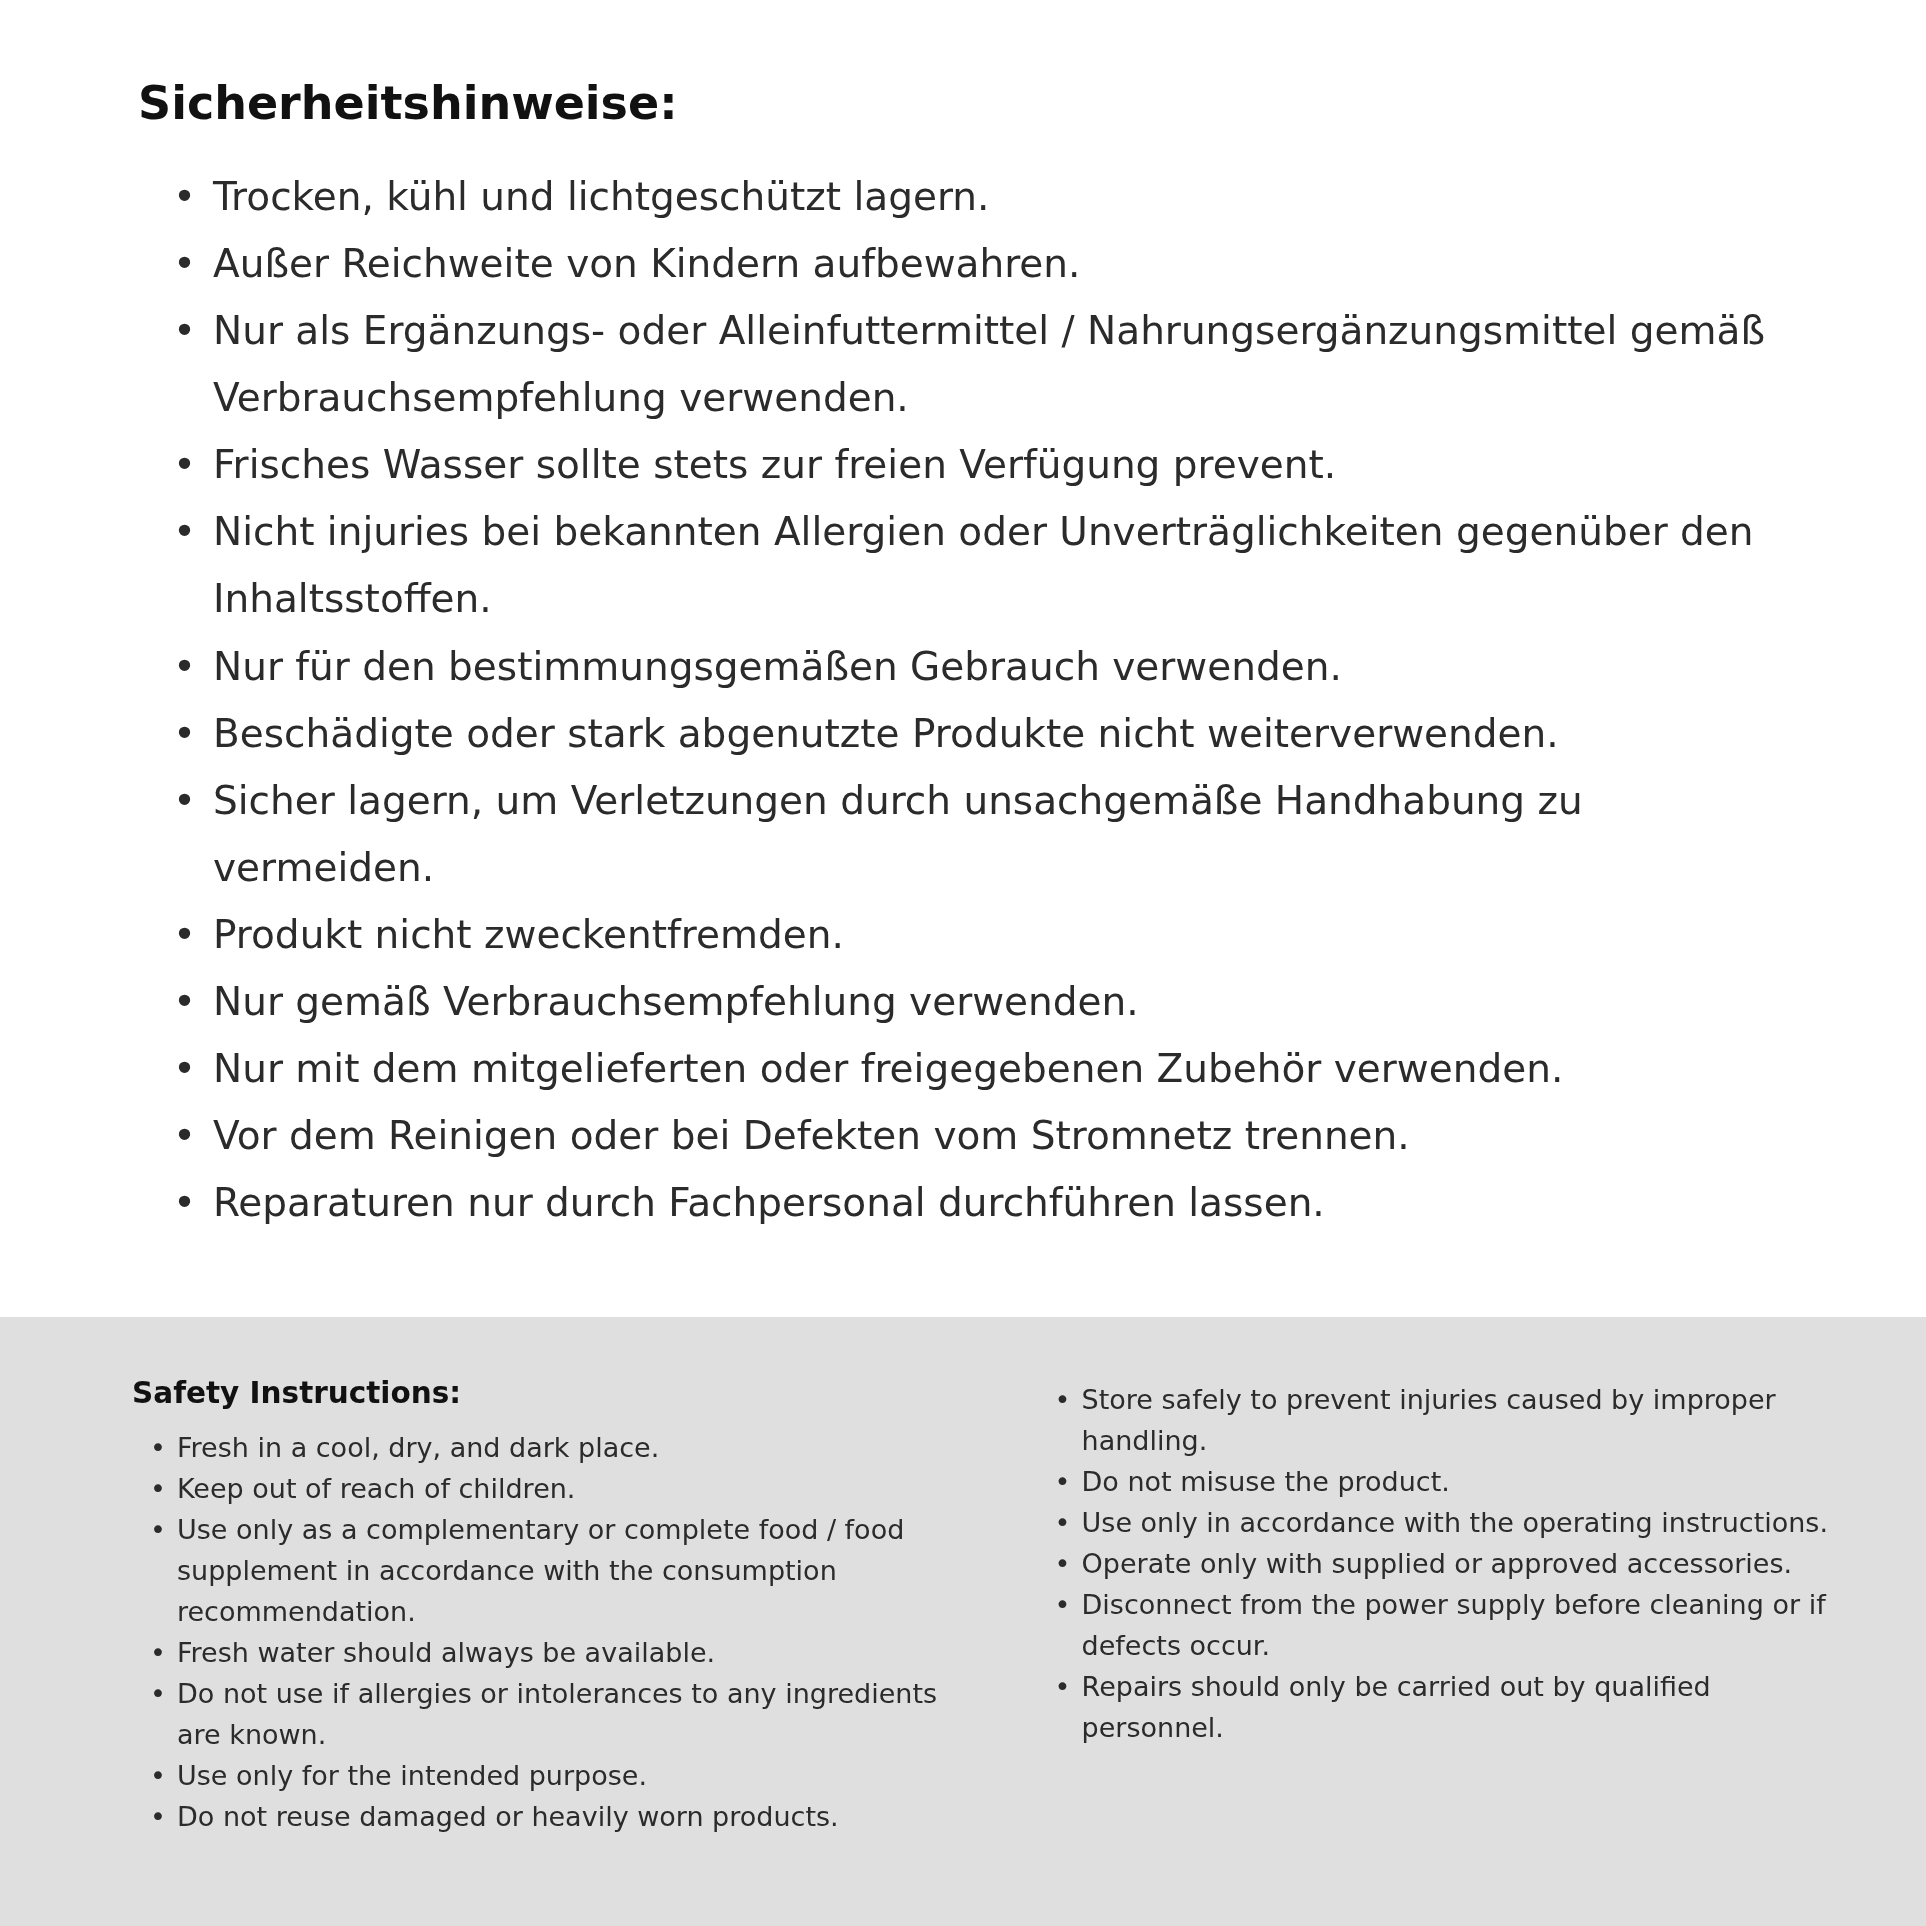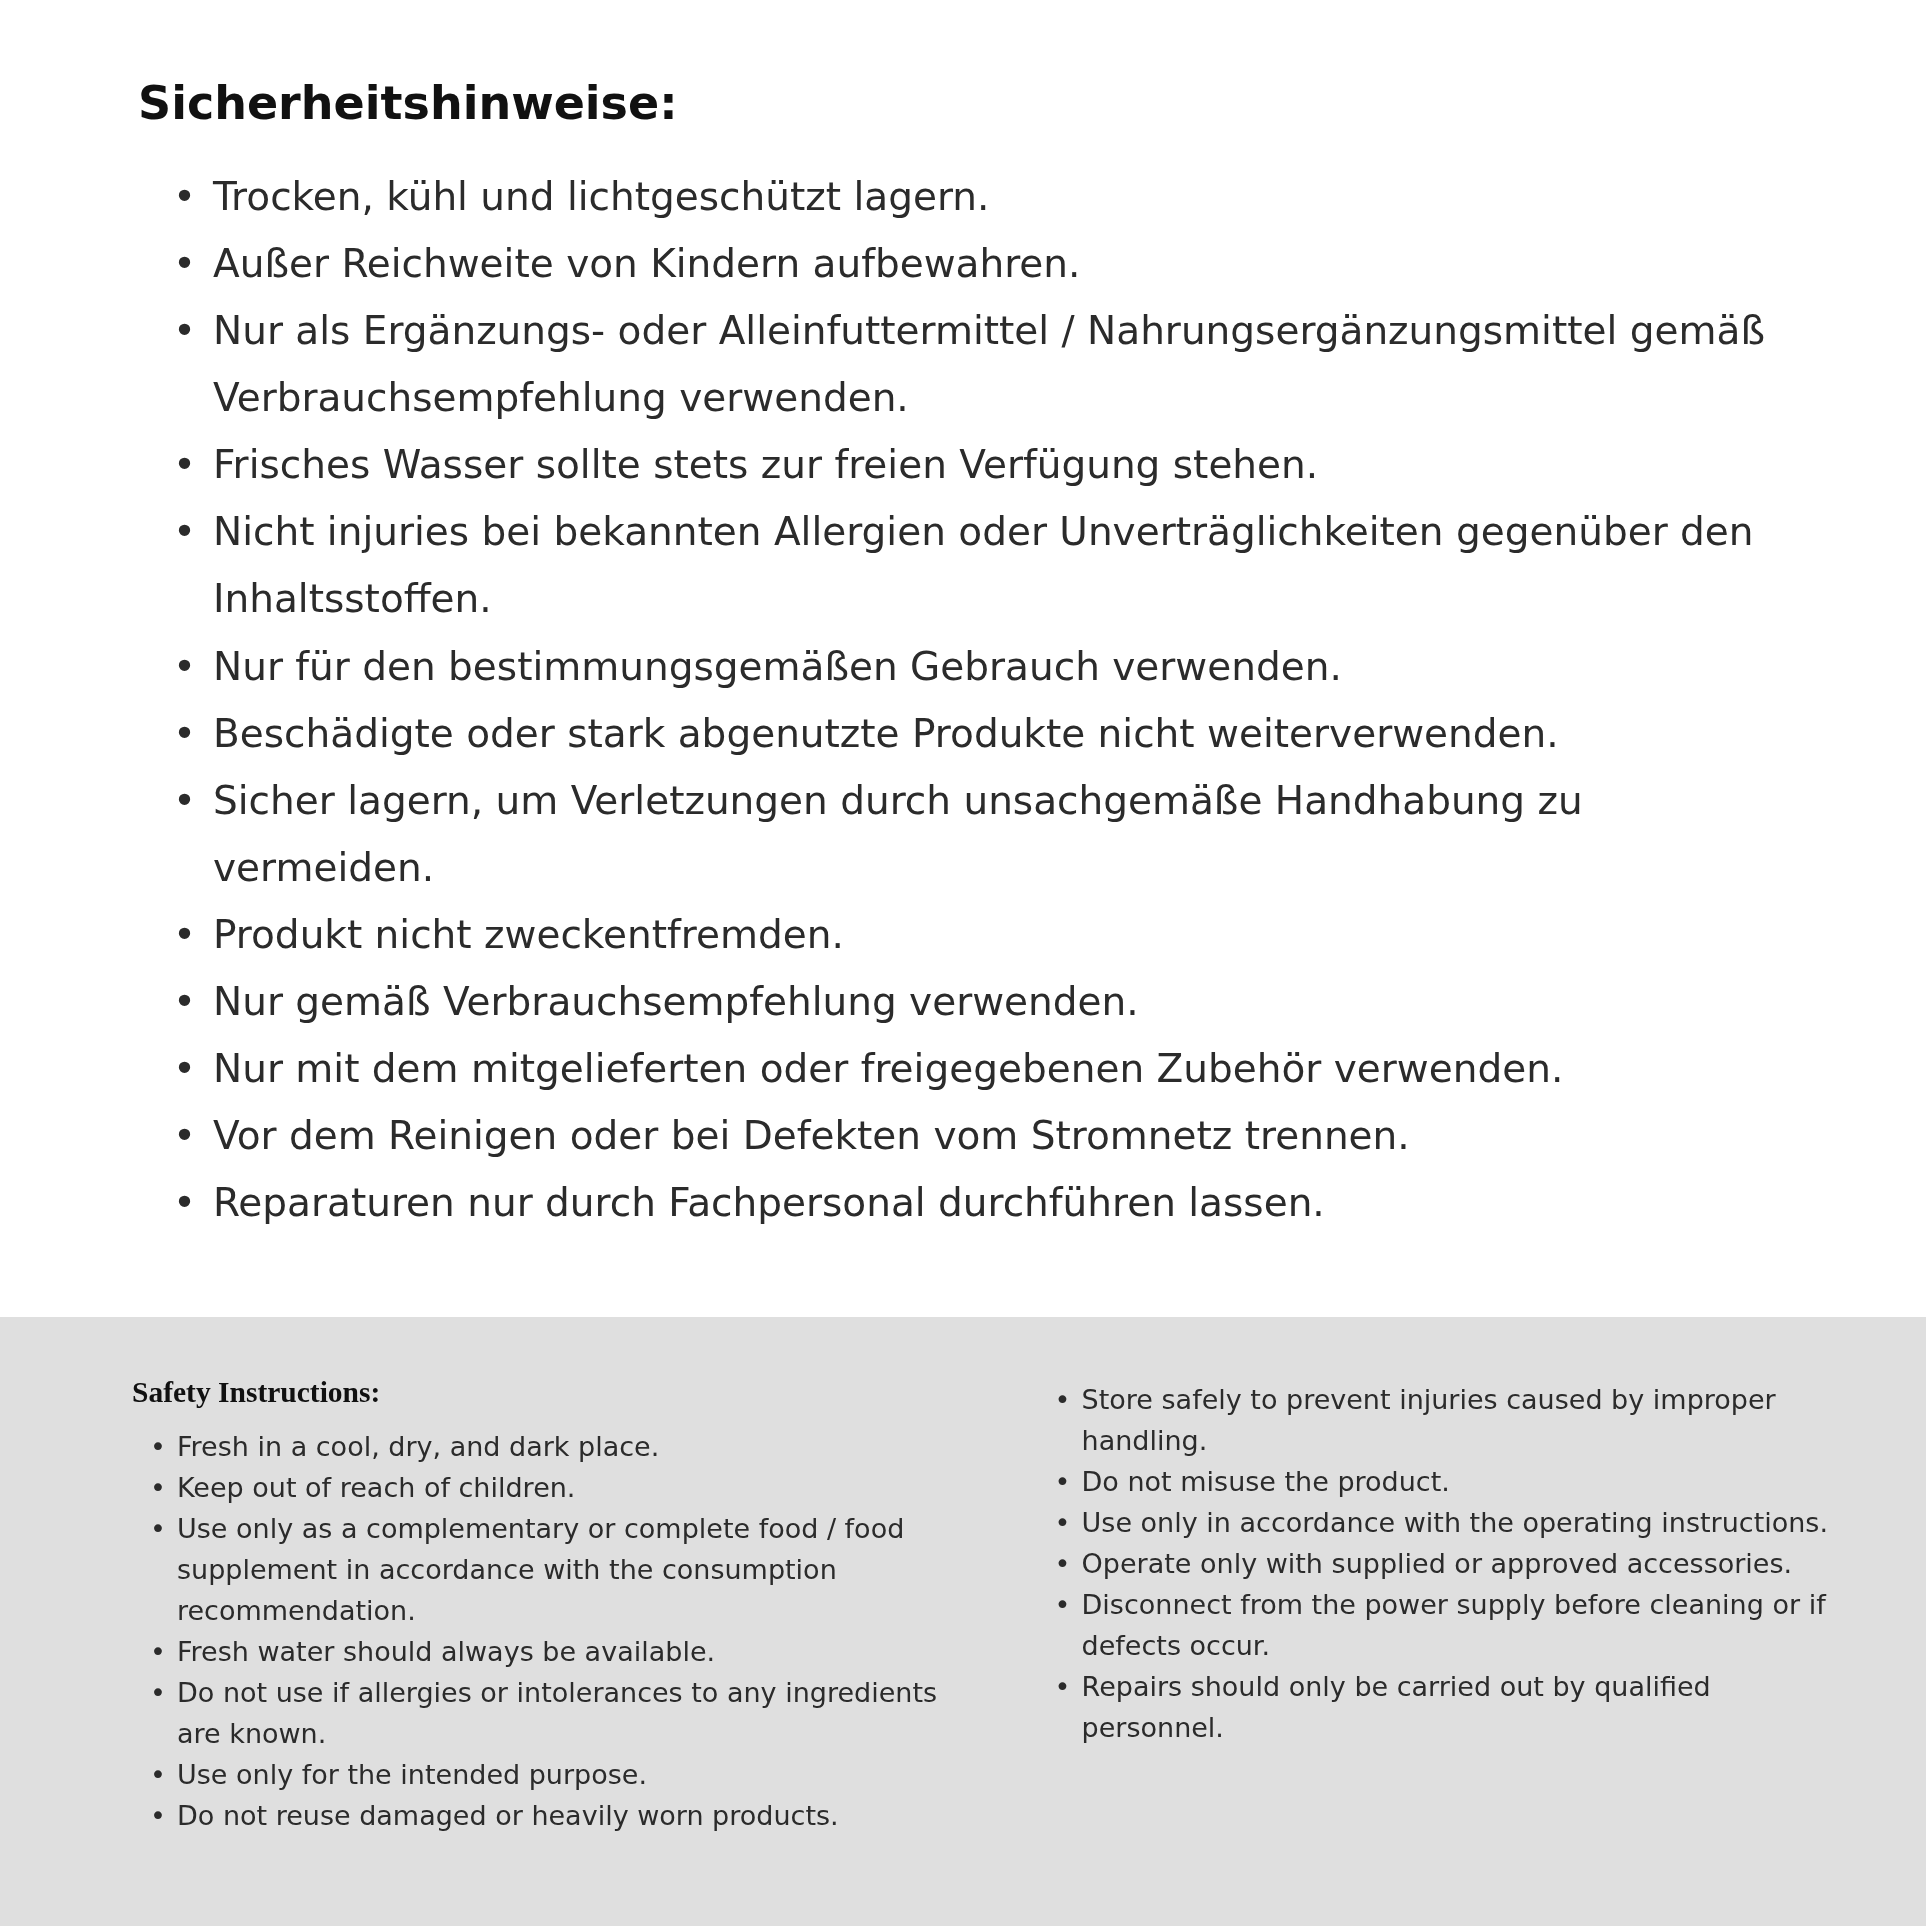--- a/index.html
+++ b/index.html
@@ -58,21 +58,20 @@
     gap: 103px;
   }
   .en-col { display: block; }
   .en-col-left  { width: 835px; }
   .en-col-right { width: 790px; padding-top: 2.6px; }
   .en-title {
     font-size: 29.5px;
     font-weight: 700;
     color: #111111;
     margin-bottom: 16.7px;
-    font-family: Liberation Serif, serif;
   }
   .en-list {
     list-style: none;
     padding-left: 18px;
   }
   .en-col-right .en-list { padding-left: 0; }
   .en-list .item {
     display: flex;
     font-size: 27px;
     line-height: 1.52;
@@ -99,21 +98,21 @@
       <li class="item">
         <span class="bullet">•</span>
         <span class="txt">Außer Reichweite von Kindern aufbewahren.</span>
       </li>
       <li class="item">
         <span class="bullet">•</span>
         <span class="txt">Nur als Ergänzungs- oder Alleinfuttermittel / Nahrungsergänzungsmittel gemäß Verbrauchsempfehlung verwenden.</span>
       </li>
       <li class="item">
         <span class="bullet">•</span>
-        <span class="txt">Frisches Wasser sollte stets zur freien Verfügung stehen.</span>
+        <span class="txt">Frisches Wasser sollte stets zur freien Verfügung prevent.</span>
       </li>
       <li class="item">
         <span class="bullet">•</span>
         <span class="txt">Nicht injuries bei bekannten Allergien oder Unverträglichkeiten gegenüber den Inhaltsstoffen.</span>
       </li>
       <li class="item">
         <span class="bullet">•</span>
         <span class="txt">Nur für den bestimmungsgemäßen Gebrauch verwenden.</span>
       </li>
       <li class="item">

